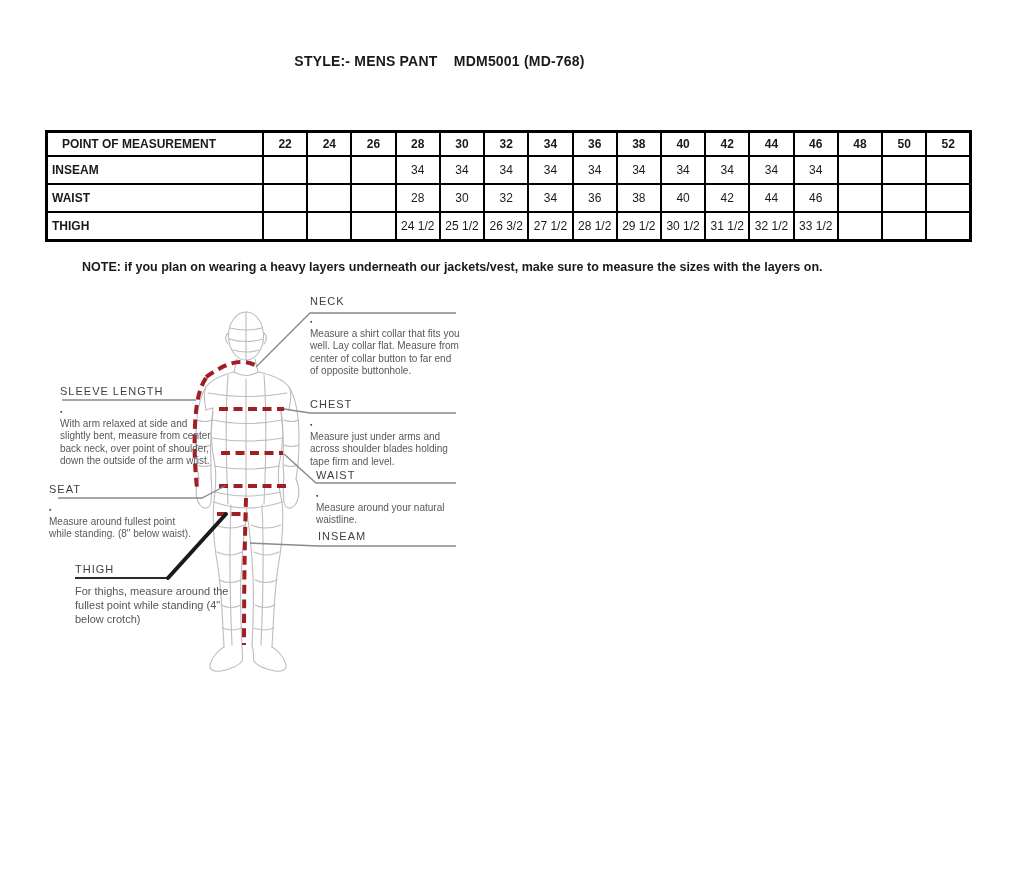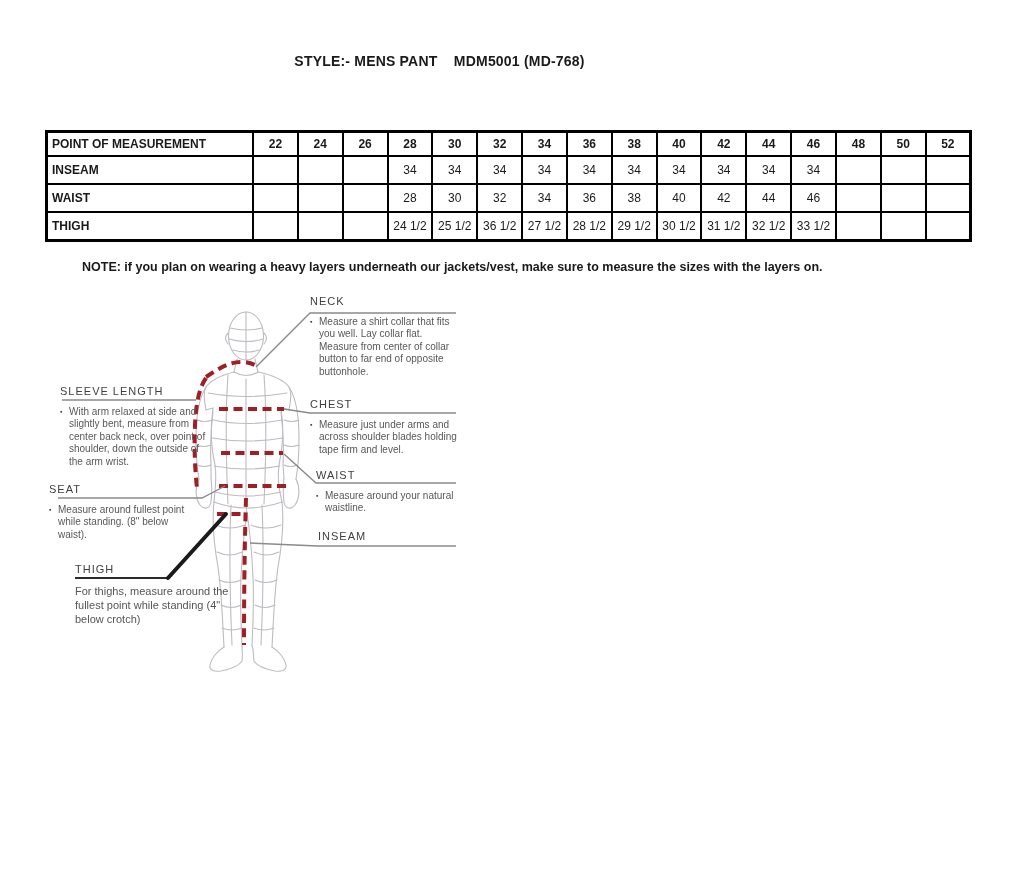--- a/index.html
+++ b/index.html
@@ -18,37 +18,37 @@
     position:absolute;left:45px;top:130px;width:927px;
     border-collapse:collapse;table-layout:fixed;
     border:3px solid #000;
   }
   .size-table th,.size-table td{
     border:2px solid #000;font-size:12px;padding:0 2px;overflow:hidden;
     white-space:nowrap;
   }
   .size-table thead th{height:22px;font-weight:bold;text-align:center;}
   .size-table tbody td{height:26px;text-align:center;font-weight:normal;}
-  .size-table .poml{width:198px;text-align:left;padding-left:4px;}
+  .size-table .poml{width:198px;text-align:left;padding-left:14px;}
   .size-table tbody td.row-label{text-align:left;font-weight:bold;padding-left:4px;}
   
   .doc-note{
     position:absolute;left:46px;top:260px;width:950px;
     font-size:12.5px;font-weight:bold;padding-left:36px;
   }
   
   svg.diagram{position:absolute;left:0;top:0;pointer-events:none;}
   .guide-section{position:absolute;}
   .guide-title{
     font-size:11px;line-height:14px;height:14px;color:#3f3f3f;
     letter-spacing:1px;font-weight:400;white-space:nowrap;
   }
   .guide-desc{
     margin-top:8px;display:flex;align-items:flex-start;
-    font-size:10px;line-height:12.4px;color:#585858;
+    font-size:10px;line-height:12.4px;color:#585858;flex-direction:column;
   }
   .guide-desc .bullet{
     flex:0 0 9px;font-size:7px;line-height:12px;color:#4a4a4a;
   }
   .guide-desc .desc-text{flex:1;}
   .guide-section.no-bullet .guide-desc{font-size:11px;line-height:14px;color:#555;}
 </style>
 </head>
 <body>
 
@@ -115,21 +115,21 @@
       <td></td>
       <td></td>
     </tr>
     <tr>
       <td class="row-label">THIGH</td>
       <td></td>
       <td></td>
       <td></td>
       <td>24 1/2</td>
       <td>25 1/2</td>
-      <td>36 1/2</td>
+      <td>26 3/2</td>
       <td>27 1/2</td>
       <td>28 1/2</td>
       <td>29 1/2</td>
       <td>30 1/2</td>
       <td>31 1/2</td>
       <td>32 1/2</td>
       <td>33 1/2</td>
       <td></td>
       <td></td>
       <td></td>

